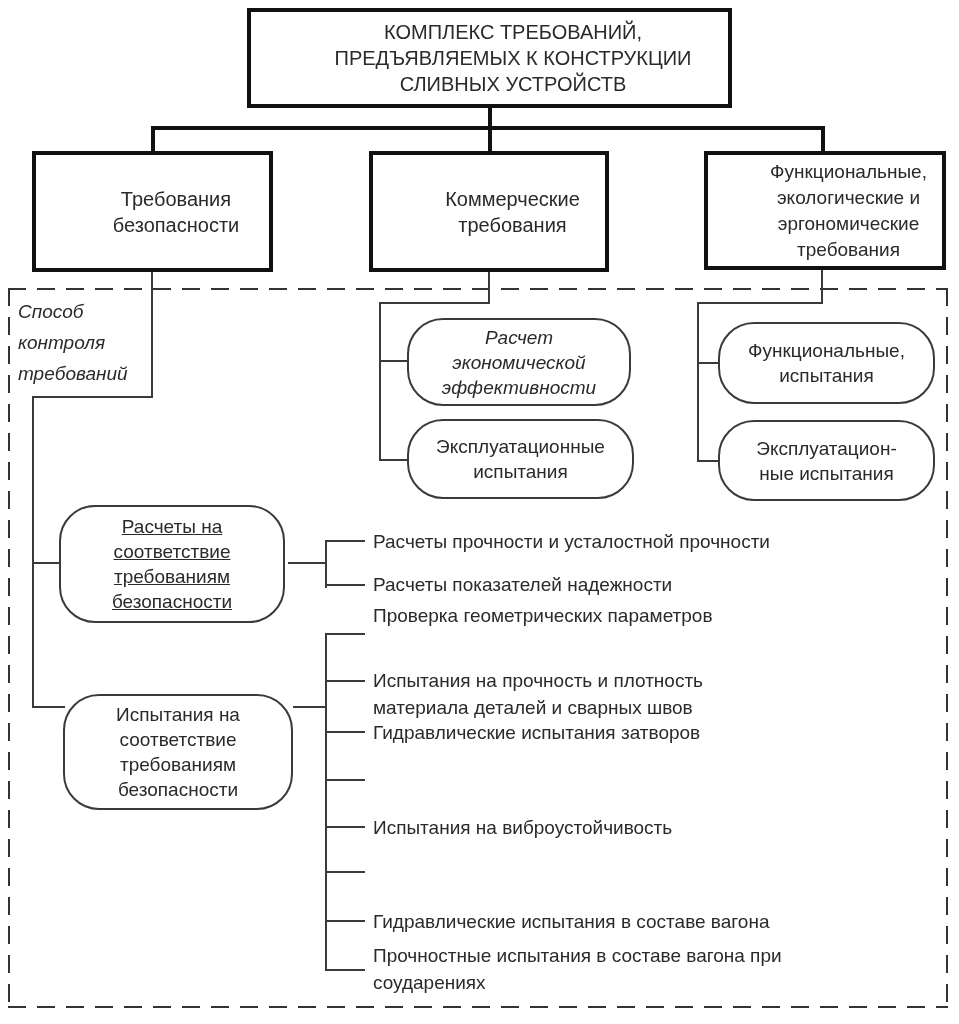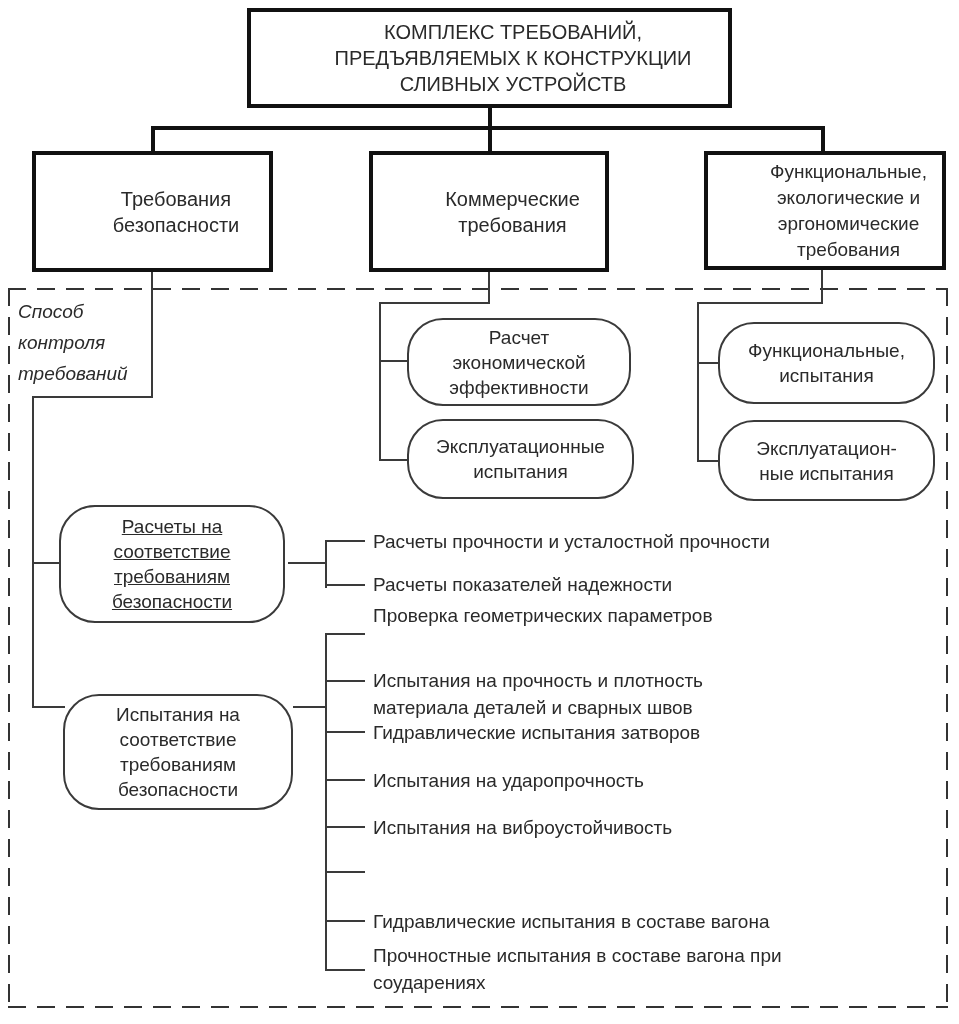--- a/index.html
+++ b/index.html
@@ -97,37 +97,36 @@
 
   <div class="rbox" style="left:59px;top:505px;width:226px;height:118px;text-decoration:underline;">Расчеты на
 соответствие
 требованиям
 безопасности</div>
   <div class="rbox" style="left:63px;top:652px;width:230px;height:116px;margin-top:42px;">Испытания на
 соответствие
 требованиям
 безопасности</div>
 
-  <div class="rbox" style="left:407px;top:318px;width:224px;height:88px;">Расчет
+  <div class="rbox" style="left:407px;top:318px;width:224px;height:88px;font-style:italic;">Расчет
 экономической
 эффективности</div>
   <div class="rbox" style="left:407px;top:419px;width:227px;height:80px;">Эксплуатационные
 испытания</div>
 
   <div class="rbox" style="left:718px;top:322px;width:217px;height:82px;">Функциональные,
 испытания</div>
   <div class="rbox" style="left:718px;top:420px;width:217px;height:81px;">Эксплуатацион-
 ные испытания</div>
 
   <div class="item" style="left:373px;top:528px;">Расчеты прочности и усталостной прочности</div>
   <div class="item" style="left:373px;top:571px;">Расчеты показателей надежности</div>
 
   <div class="item" style="left:373px;top:602px;">Проверка геометрических параметров</div>
   <div class="item" style="left:373px;top:667px;">Испытания на прочность и плотность
 материала деталей и сварных швов</div>
   <div class="item" style="left:373px;top:719px;">Гидравлические испытания затворов</div>
-  <div class="item" style="left:373px;top:767px;">Испытания на ударопрочность</div>
   <div class="item" style="left:373px;top:814px;">Испытания на виброустойчивость</div>
   <div class="item" style="left:373px;top:908px;">Гидравлические испытания в составе вагона</div>
   <div class="item" style="left:373px;top:942px;">Прочностные испытания в составе вагона при
 соударениях</div>
 
 </div>
 
 </body></html>

